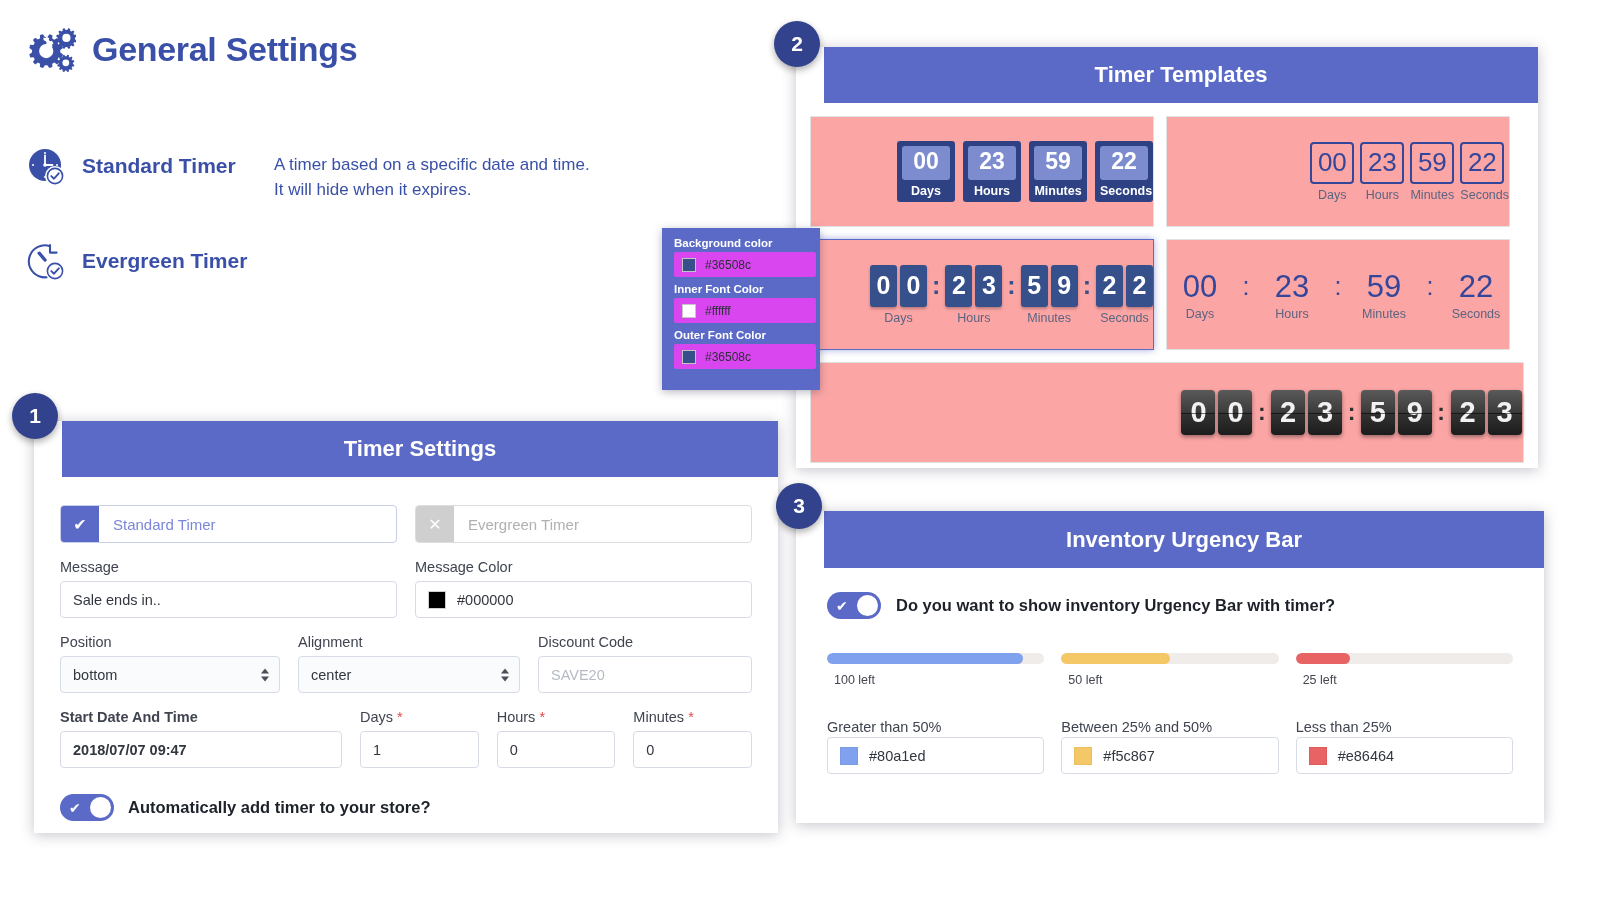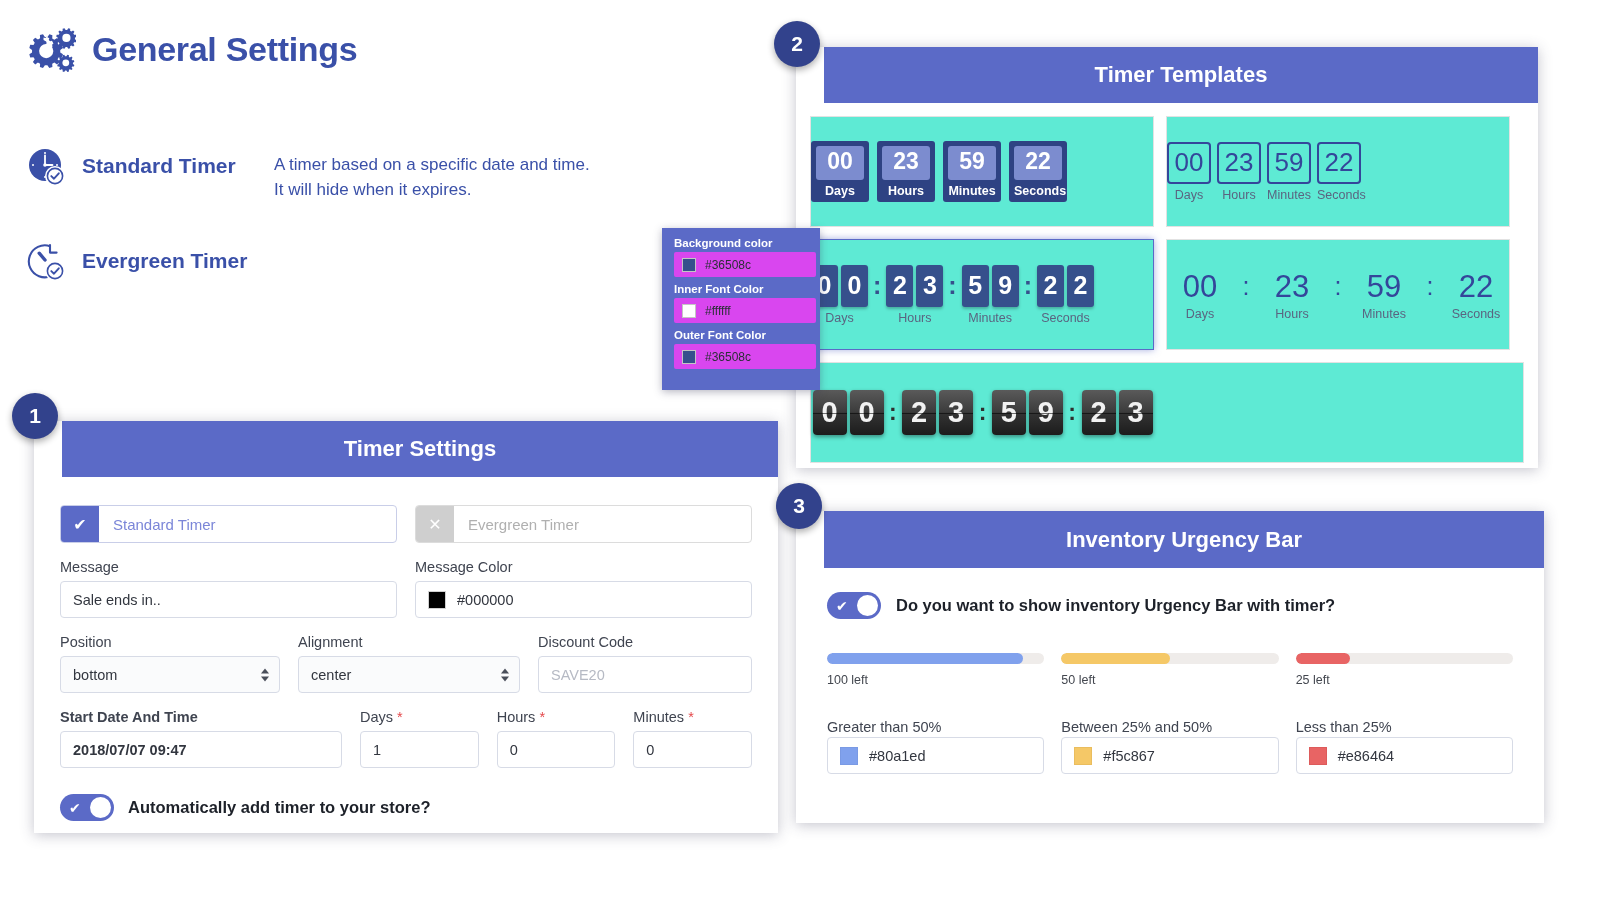--- a/index.html
+++ b/index.html
@@ -109,22 +109,22 @@
     padding: 0 8px; margin-bottom: 6px; border-radius: 2px;
   }
   #color-popup .cpsw { width: 14px; height: 14px; border: 1px solid #c5c5c5; margin-right: 9px; flex: 0 0 14px; }
   #color-popup .cptxt { font-size: 12px; color: #2b2f37; }
 
   
   #panel-templates { left: 796px; top: 47px; width: 742px; height: 421px; }
   #panel-templates .panel-head { height: 56px; }
   .tpl-body { padding: 13px 14px 14px 14px; display: flex; flex-wrap: wrap; gap: 12px; }
   .tpl-card {
-    background: #5eead4; border: 1px solid #e2e2e2;
-    display: flex; align-items: center; justify-content: flex-start;
+    background: #fca5a5; border: 1px solid #e2e2e2;
+    display: flex; align-items: center; justify-content: flex-end;
   }
   .tpl-card.half { width: 344px; height: 111px; }
   .tpl-card.full { width: 100%; height: 101px; }
   .tpl-card.sel { border: 1px solid #5b6ac7; box-shadow: 0 0 7px rgba(91,106,199,0.55); }
 
   
   .tA { display: flex; gap: 8px; }
   .tA .blk { width: 58px; background: #2e4283; border-radius: 3px; padding: 5px 5px 4px 5px; text-align: center; }
   .tA .num { background: #7c8ccf; color: #ffffff; font-size: 23px; font-weight: bold; border-radius: 3px; padding: 3px 0 5px 0; line-height: 1.1; }
   .tA .cap { color: #ffffff; font-size: 12.5px; font-weight: bold; margin-top: 4px; }
@@ -168,21 +168,21 @@
   
   #panel-urgency { left: 796px; top: 511px; width: 748px; height: 312px; }
   #panel-urgency .panel-head { height: 57px; }
   .urg-body { padding: 24px 31px 0 31px; }
   .urg-toggle-row { display: flex; align-items: center; gap: 15px; }
   .urg-toggle-row .ulabel { font-size: 16.5px; color: #1d2129; font-weight: bold; }
   .bars { display: flex; gap: 17px; margin-top: 34px; }
   .barcol { flex: 1; }
   .track { height: 11px; border-radius: 6px; background: #efecea; overflow: hidden; }
   .fill { height: 100%; border-radius: 6px; }
-  .barcap { font-size: 12.5px; color: #43474f; margin-top: 9px; }
+  .barcap { font-size: 12.5px; color: #43474f; margin-top: 9px; margin-left: 7px; }
   .urg-colors { display: flex; gap: 17px; margin-top: 32px; }
   .urg-colors .ucol { flex: 1; }
   .urg-colors .ulbl { font-size: 14.5px; color: #3f4450; margin-bottom: 2px; }
 </style>
 </head>
 <body>
 
 <div id="root">
 
   <div class="page-header">

